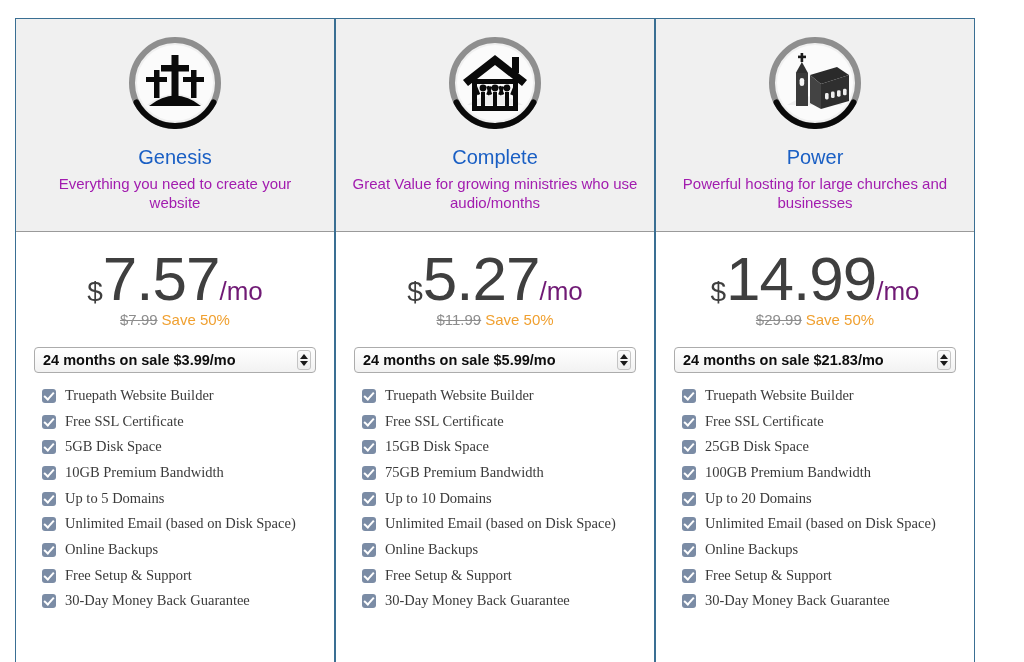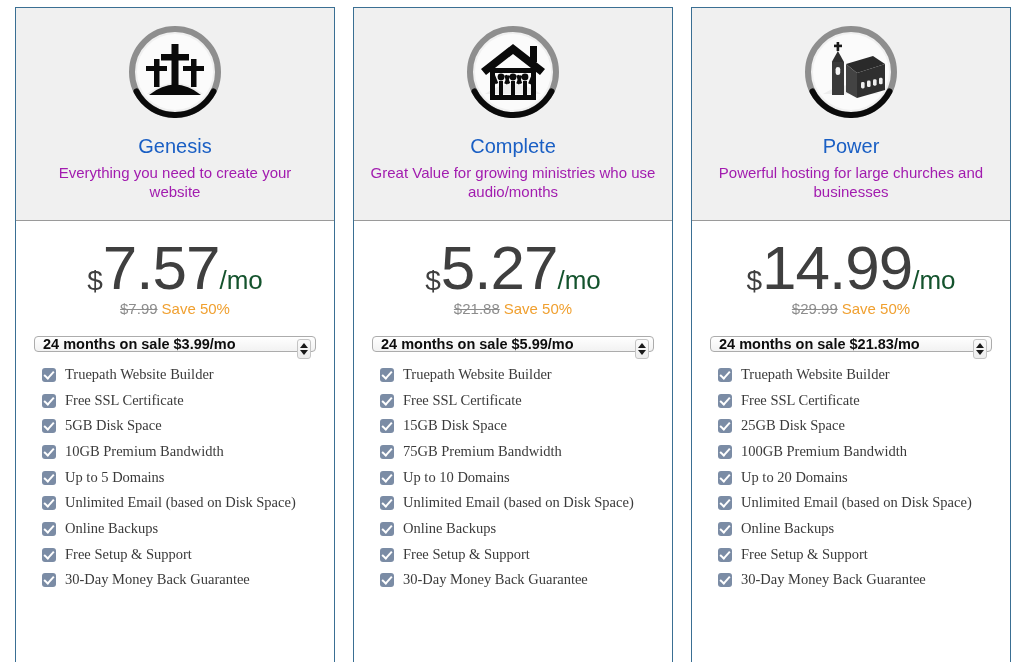--- a/index.html
+++ b/index.html
@@ -13,22 +13,21 @@
     overflow: hidden;
     font-family: "Liberation Sans", sans-serif;
     -webkit-font-smoothing: antialiased;
   }
 
   #plans {
     position: relative;
     width: 1024px;
     height: 662px;
     display: flex;
-    gap: 18px;
-    padding: 7px 24px 0 15px;
+    padding: 18px 24px 0 15px;
     box-sizing: border-box;
   }
 
   .plan-card {
     width: 320px;
     flex: 0 0 320px;
     border: 1px solid #3a6f93;
     border-bottom: none;
     background: #ffffff;
     box-sizing: border-box;
@@ -87,21 +86,21 @@
     font-size: 28px;
     align-self: flex-end;
     padding-bottom: 6px;
   }
   .price-amount {
     font-size: 62px;
     letter-spacing: -1px;
   }
   .price-period {
     font-size: 26px;
-    color: #14532d;
+    color: #701a75;
   }
 
   .price-sub {
     font-size: 15px;
     line-height: 1;
   }
   .price-old {
     color: #8d8d8d;
     text-decoration: line-through;
   }
@@ -109,21 +108,21 @@
     color: #f0a030;
     margin-left: 4px;
   }
 
   
   .term-select-wrap {
     padding: 20px 18px 0;
   }
   .term-select {
     position: relative;
-    height: 16px;
+    height: 26px;
     border: 1px solid #acacac;
     border-radius: 4px;
     background: linear-gradient(#ffffff, #f2f2f2);
     box-shadow: 0 1px 0 rgba(255,255,255,0.9) inset;
     display: flex;
     align-items: center;
     box-sizing: border-box;
   }
   .term-select-label {
     font-size: 14.5px;
@@ -304,21 +303,21 @@
   </svg>
 <div class="plan-name">Complete</div>
         <div class="plan-tagline">Great Value for growing ministries who use audio/months</div>
       </div>
       <div class="plan-price-block">
         <div class="price-row">
           <span class="price-currency">$</span>
           <span class="price-amount">5.27</span>
           <span class="price-period">/mo</span>
         </div>
-        <div class="price-sub"><span class="price-old">$21.88</span><span class="price-save">Save 50%</span></div>
+        <div class="price-sub"><span class="price-old">$11.99</span><span class="price-save">Save 50%</span></div>
       </div>
       <div class="term-select-wrap">
         <div class="term-select">
           <span class="term-select-label">24 months on sale $5.99/mo</span>
           <span class="term-stepper">
             <span class="tri-up"></span>
             <span class="tri-down"></span>
           </span>
         </div>
       </div>

